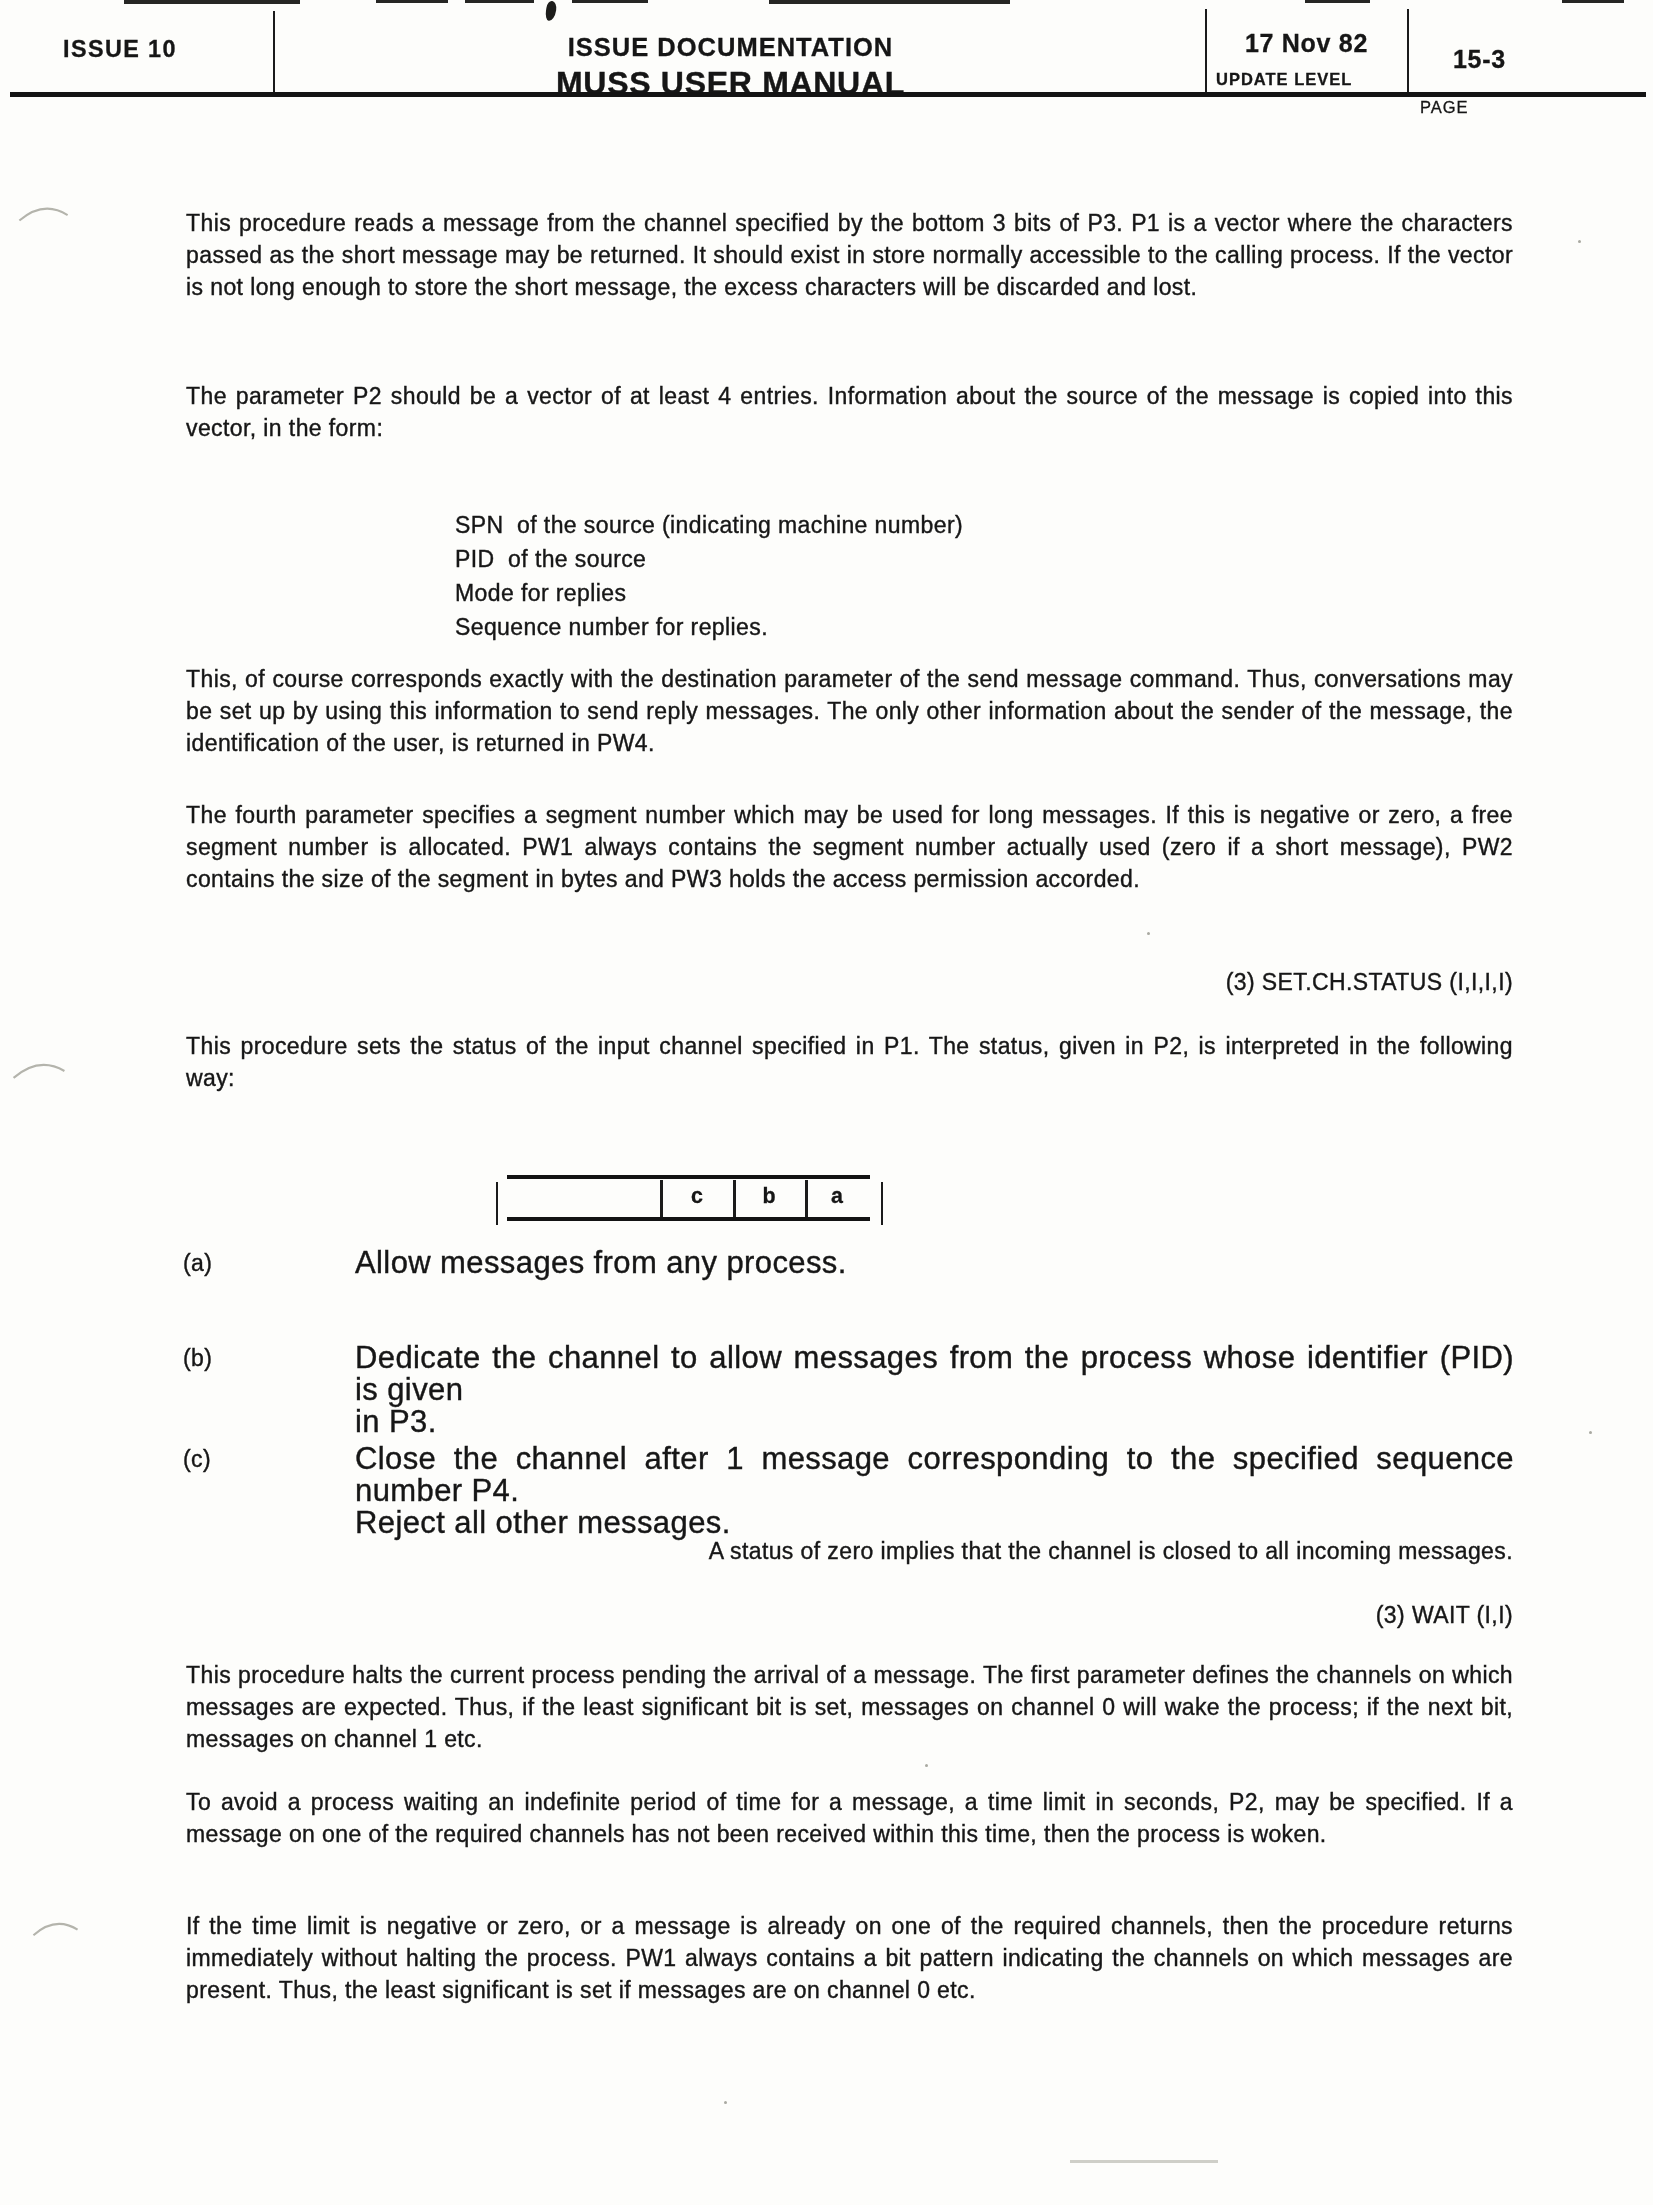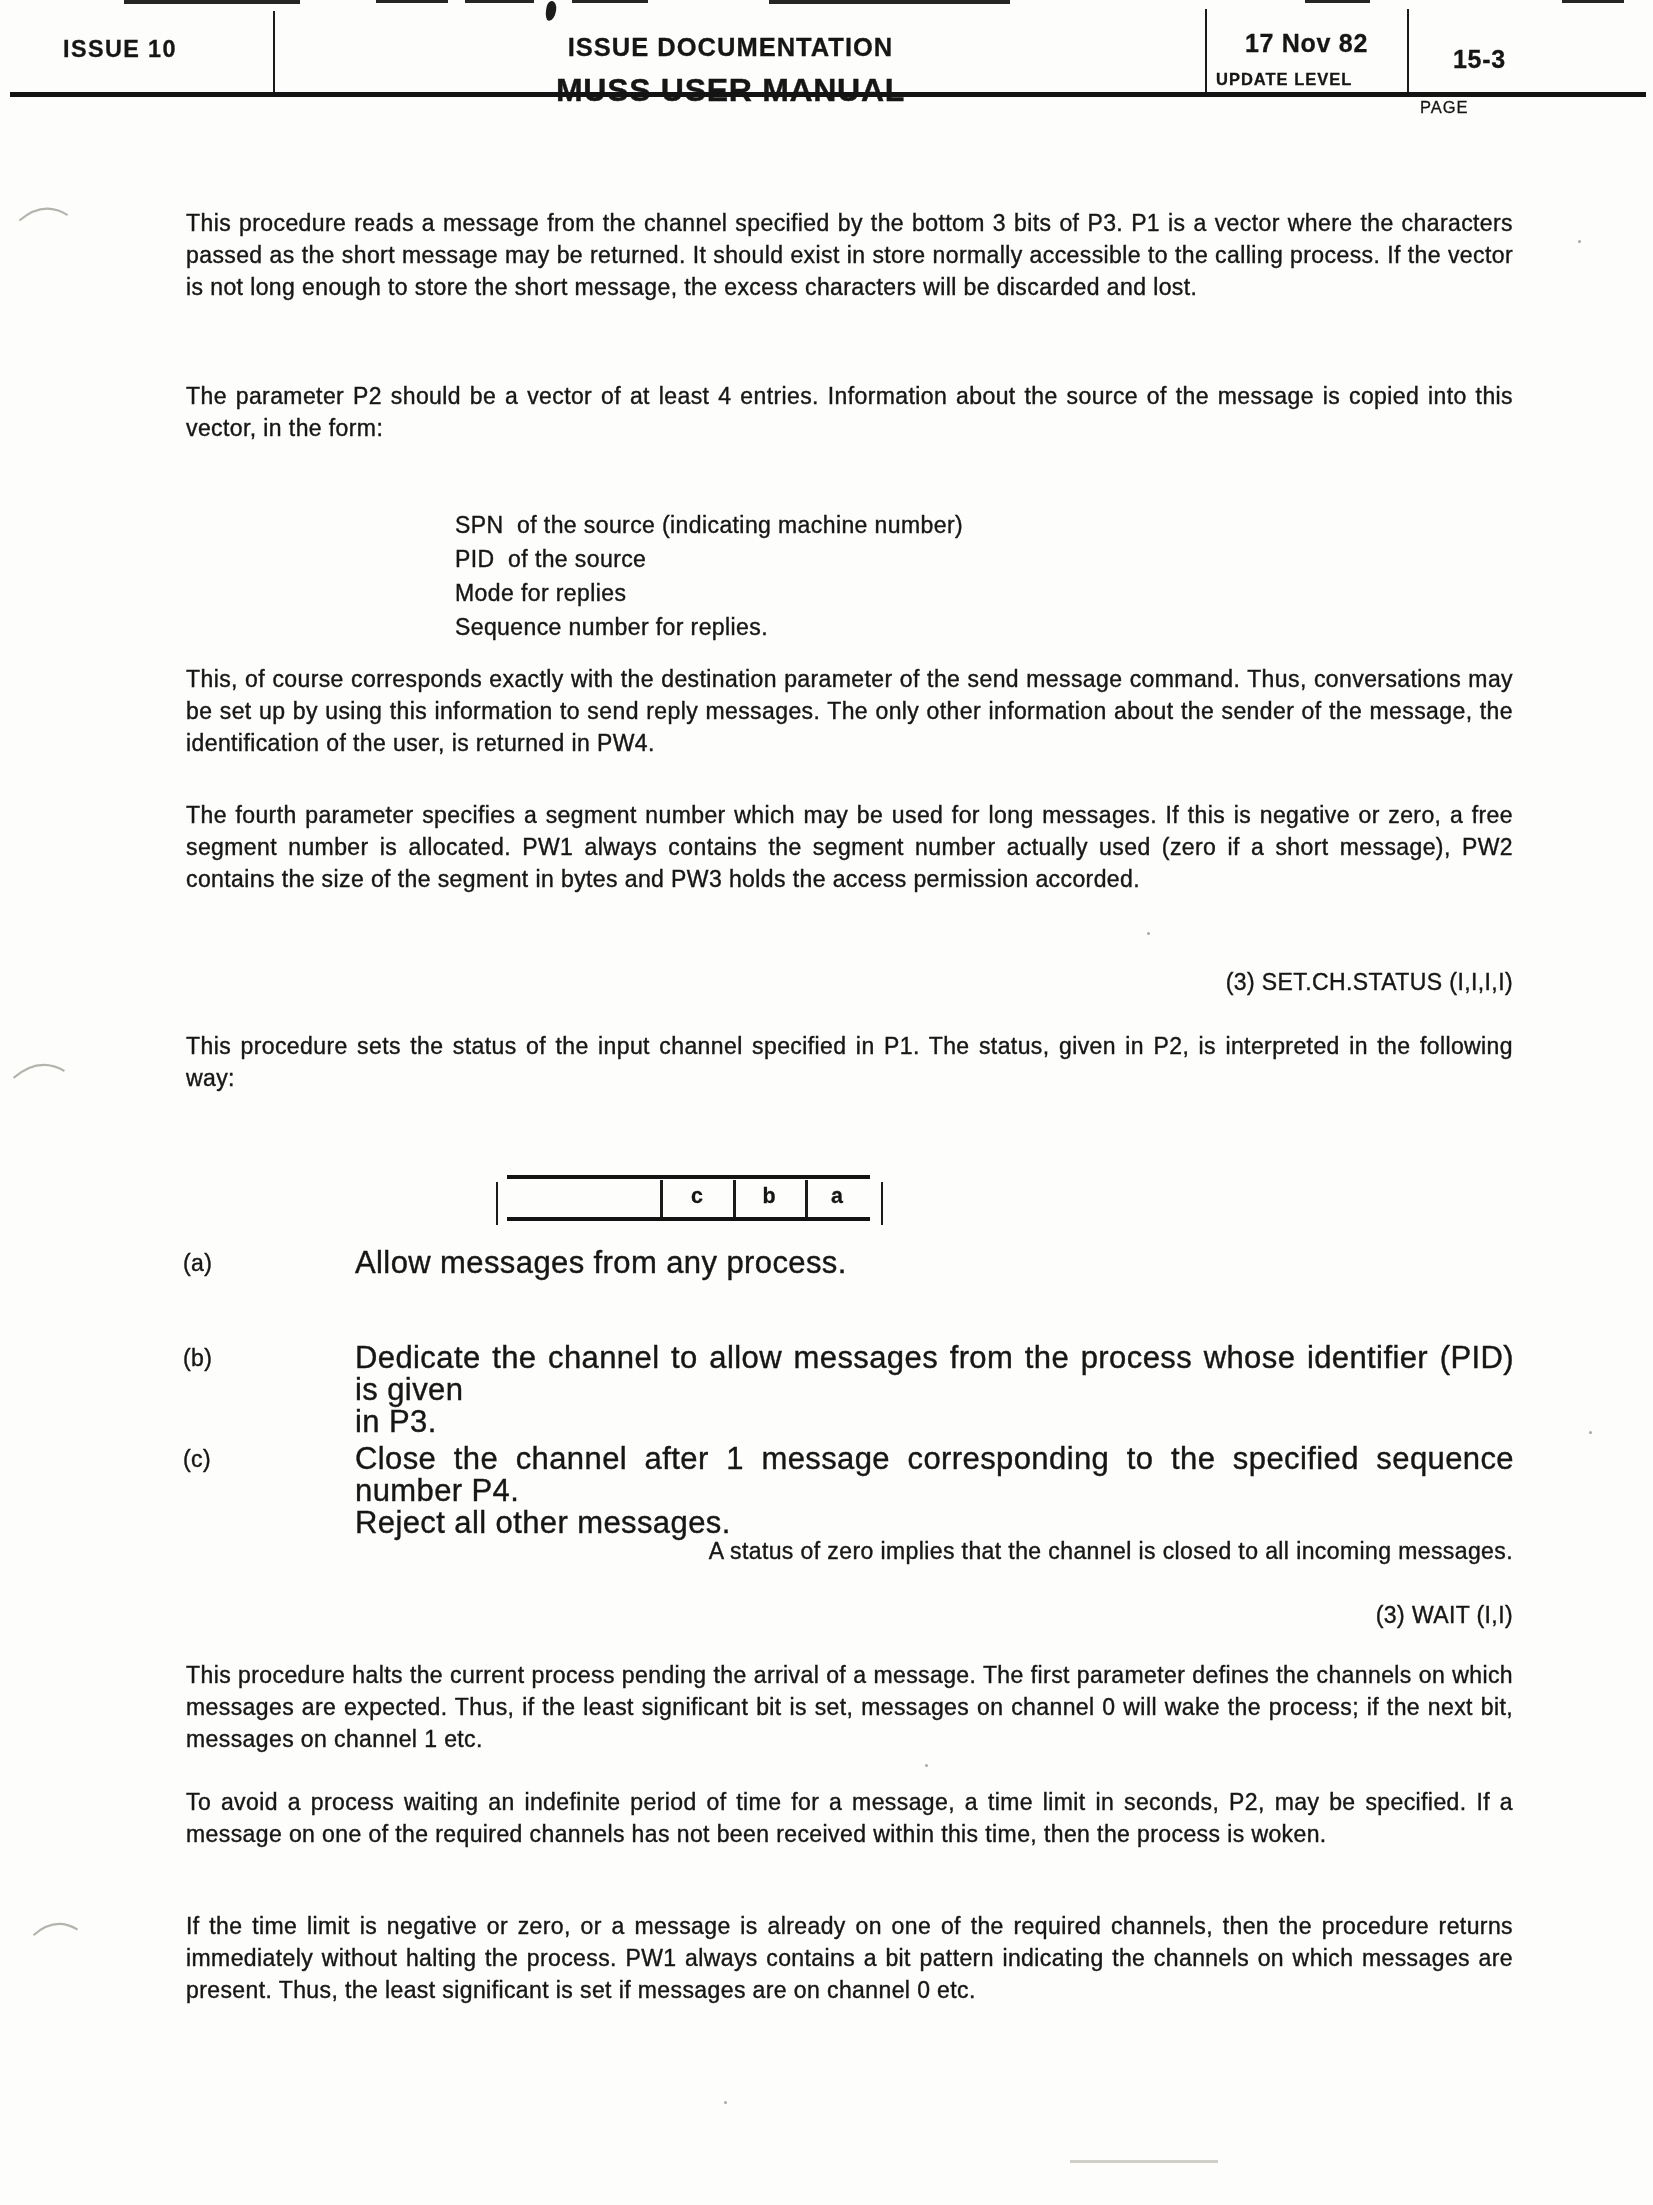--- a/index.html
+++ b/index.html
@@ -15,21 +15,21 @@
   .hdr-issue{
     position:absolute;left:63px;top:36px;
     font-size:23.4px;font-weight:700;letter-spacing:1.4px;text-align:right;
     -webkit-text-stroke:0.3px #161616;
   }
   .hdr-title{
     position:absolute;left:524px;top:33px;width:413px;
     text-align:center;font-weight:700;
   }
   .hdr-title .t1{font-size:25.5px;letter-spacing:1px;-webkit-text-stroke:0.3px #161616;}
-  .hdr-title .t2{font-size:32px;letter-spacing:0.7px;margin-top:10px;-webkit-text-stroke:0.4px #161616;}
+  .hdr-title .t2{font-size:32px;letter-spacing:0.7px;margin-top:3px;-webkit-text-stroke:0.4px #161616;}
   .hdr-date{
     position:absolute;left:1210px;top:29px;width:193px;text-align:center;
     font-size:25px;font-weight:700;letter-spacing:0.7px;-webkit-text-stroke:0.3px #161616;
   }
   .hdr-update{
     position:absolute;left:1216px;top:70px;
     font-size:16.5px;font-weight:700;letter-spacing:1px;text-align:right;-webkit-text-stroke:0.3px #161616;
   }
   .hdr-pagenum{
     position:absolute;left:1453px;top:45px;

